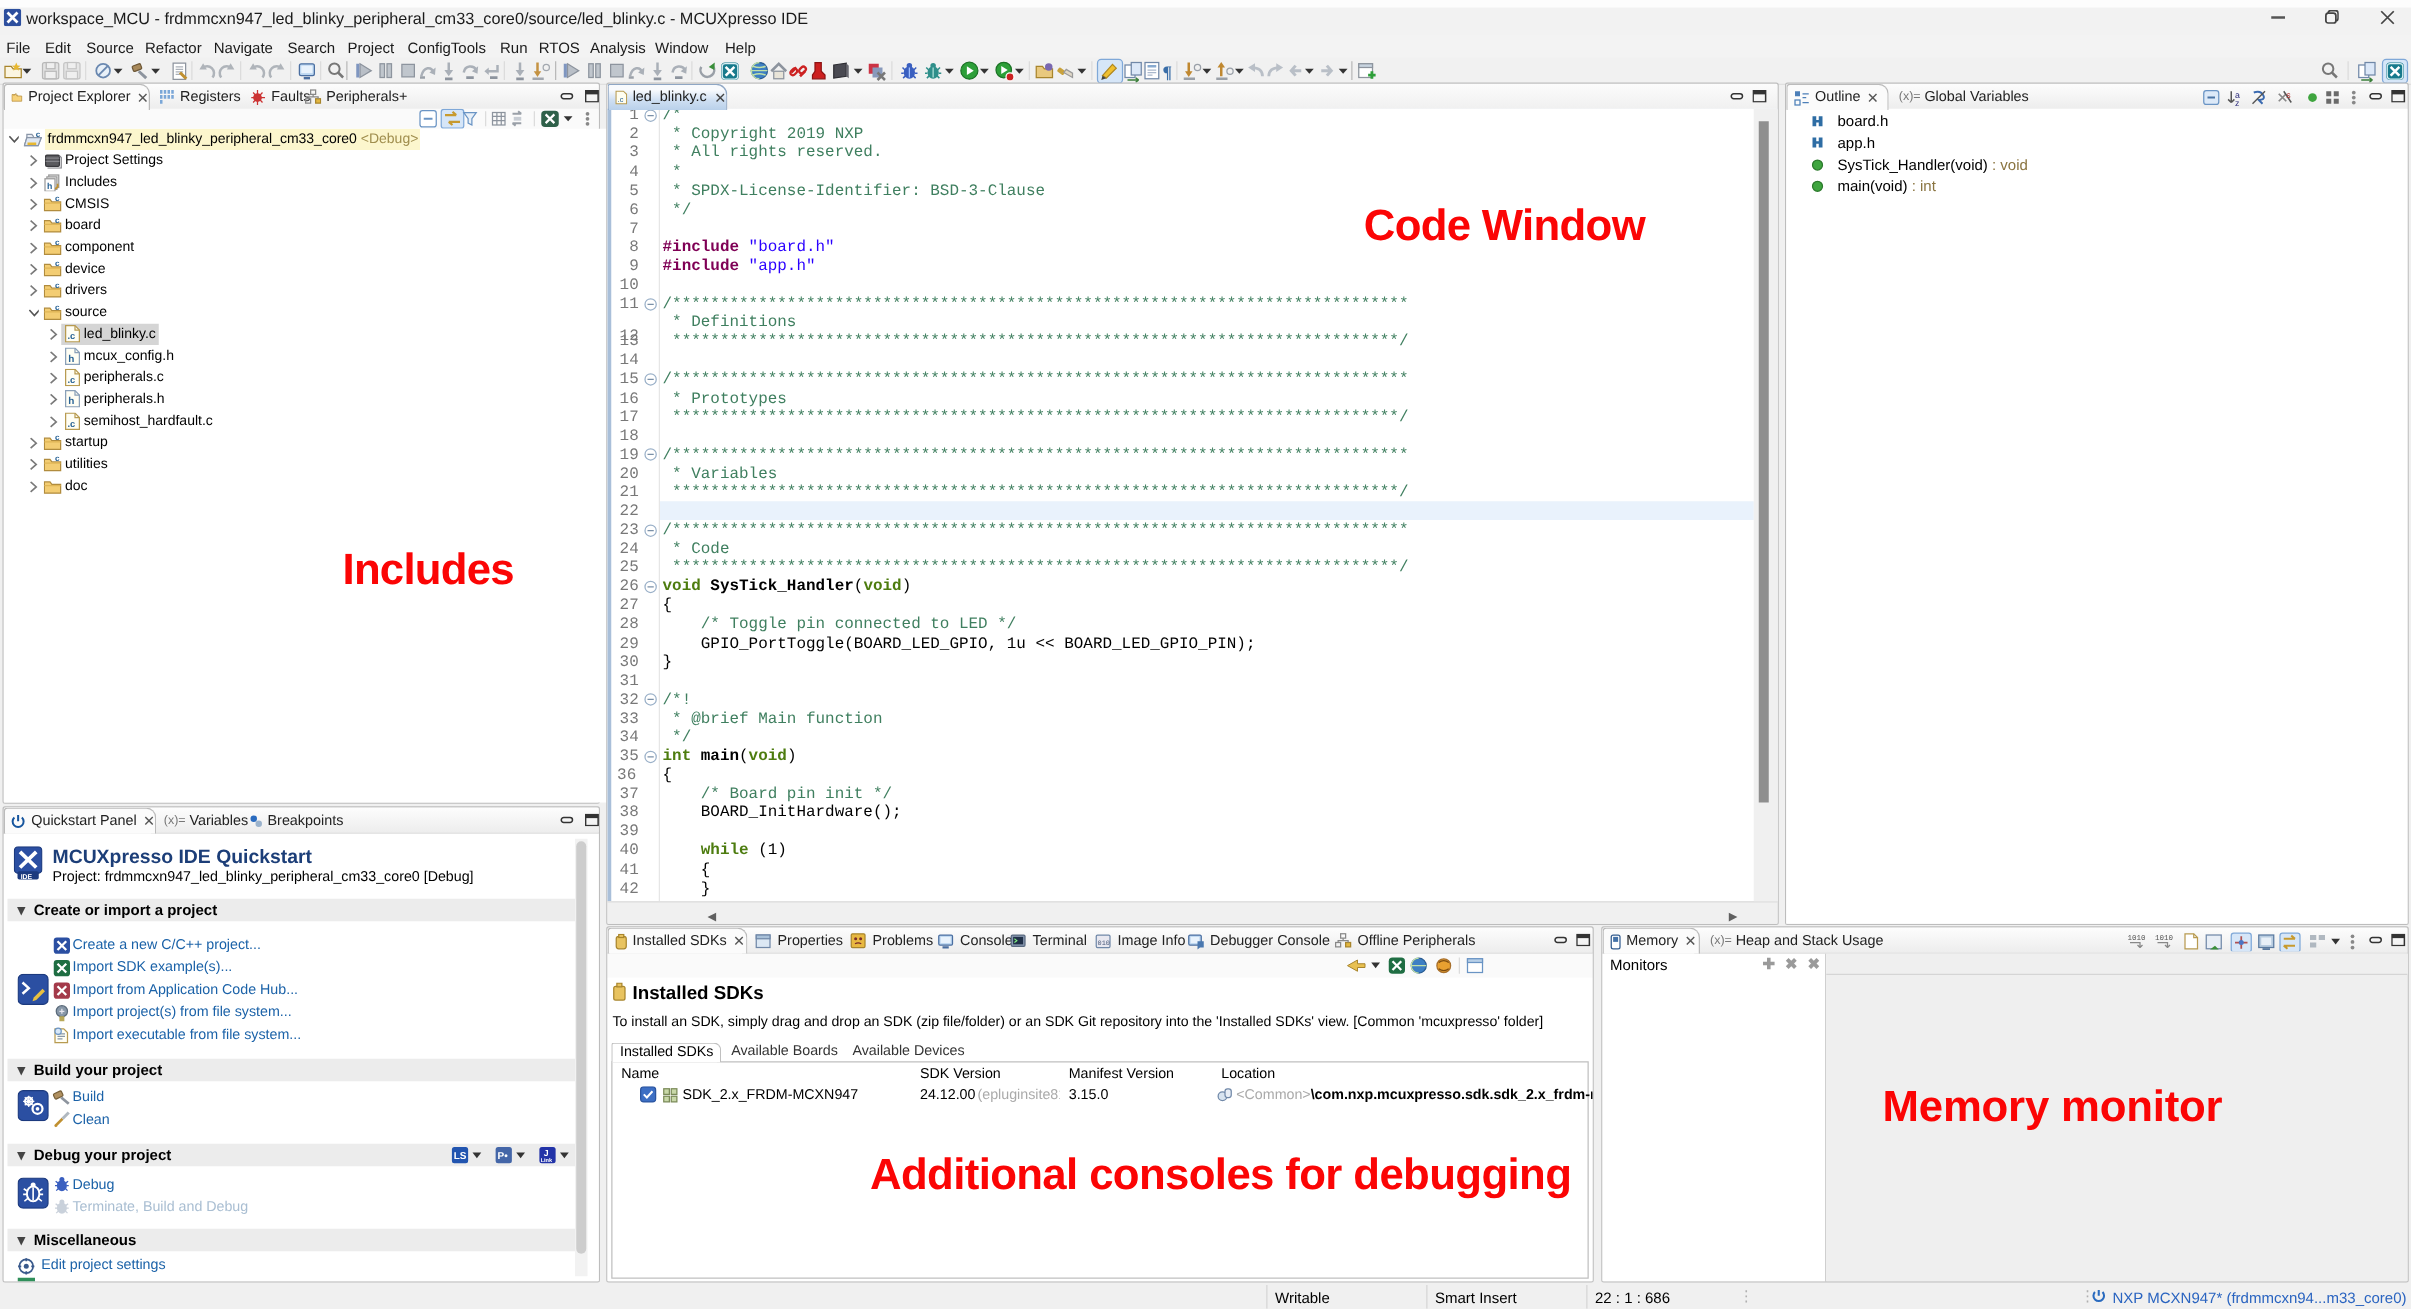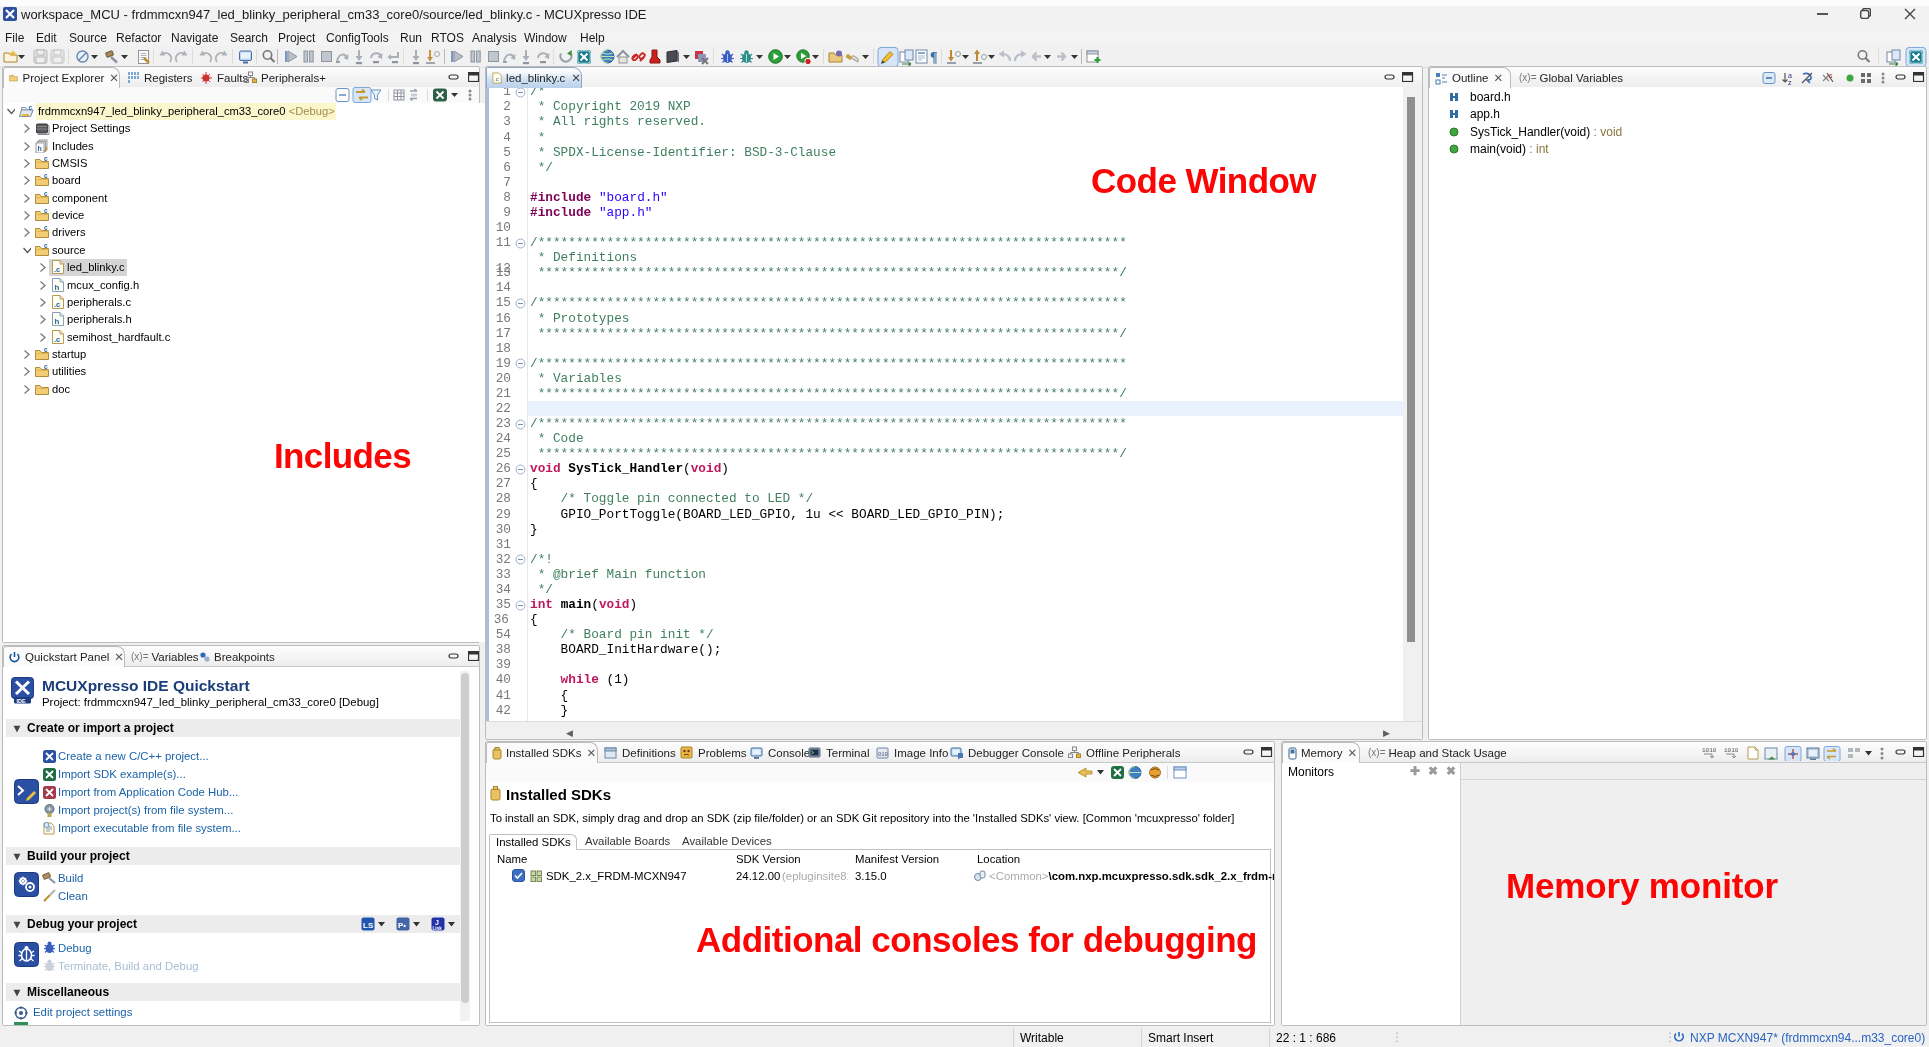--- a/index.html
+++ b/index.html
@@ -8,21 +8,21 @@
 .panel{position:absolute;background:#f9f9f9;border:1px solid #bdbdbd;border-radius:2px}
 .tabrow{position:absolute;left:0;right:0;top:0;height:21px;background:linear-gradient(#fdfdfd,#ededed);border-bottom:1px solid #c8c8c8;border-radius:2px 2px 0 0}
 .tab{position:absolute;top:0;height:21px;display:flex;align-items:center;font-size:11.5px;white-space:nowrap;color:#222}
 .tab.act{background:#fbfbfb;border:1px solid #bbb;border-bottom:none;border-radius:3px 8px 0 0;z-index:2}
 .mm{position:absolute;top:5px;width:12px;height:10px}
 .treerow{position:absolute;height:17px;display:flex;align-items:center;white-space:nowrap;font-size:11.2px}
 .lnk{color:#1b62a8}
 .sechdr{position:absolute;left:3px;width:454px;height:18px;background:#ececec;display:flex;align-items:center;font-weight:bold;font-size:12px}
 .red{position:absolute;color:#fb0505;font-weight:bold;white-space:nowrap;font-size:35px}
 .code{font-family:"Liberation Mono",monospace;font-size:12.75px;white-space:pre}
-.cg{color:#3f7f5f}.kw{color:#be185d;font-weight:bold}.st{color:#2a00ff}.pp{color:#7f0055;font-weight:bold}
+.cg{color:#3f7f5f}.kw{color:#4d7c0f;font-weight:bold}.st{color:#2a00ff}.pp{color:#7f0055;font-weight:bold}
 .ln{color:#787878}
 svg{display:block}
 </style></head>
 <body>
 <svg width="0" height="0" style="position:absolute">
 <defs>
 <g id="chevR">
         <path d="M1.5 0.5 L6 4.5 L1.5 8.5" fill="none" stroke="#7a7a7a" stroke-width="1.3"></path>
       </g>
 <g id="chevD">
@@ -854,21 +854,21 @@
         <div class="abs ln code" style="right:0;top:389.38px">27</div>
         <div class="abs ln code" style="right:0;top:404.46px">28</div>
         <div class="abs ln code" style="right:0;top:419.54px">29</div>
         <div class="abs ln code" style="right:0;top:434.62px">30</div>
         <div class="abs ln code" style="right:0;top:449.7px">31</div>
         <div class="abs ln code" style="right:0;top:464.78px">32</div>
         <div class="abs ln code" style="right:0;top:479.86px">33</div>
         <div class="abs ln code" style="right:0;top:494.94px">34</div>
         <div class="abs ln code" style="right:0;top:510.02px">35</div>
         <div class="abs ln code" style="right:2px;top:525.1px">36</div>
-        <div class="abs ln code" style="right:0;top:540.18px">54</div>
+        <div class="abs ln code" style="right:0;top:540.18px">37</div>
         <div class="abs ln code" style="right:0;top:555.26px">38</div>
         <div class="abs ln code" style="right:0;top:570.34px">39</div>
         <div class="abs ln code" style="right:0;top:585.42px">40</div>
         <div class="abs ln code" style="right:0;top:600.5px">41</div>
         <div class="abs ln code" style="right:0;top:615.58px">42</div>
       </div>
 <svg class="abs" style="left:29px;top:-0.2px" width="11" height="11">
         <circle cx="5.5" cy="5.5" r="4.5" fill="#fff" stroke="#9ab0c8"></circle>
         <path d="M3 5.5 L8 5.5" stroke="#7a90a8"></path>
       </svg>
@@ -1026,21 +1026,21 @@
         <rect x="3" y="0.5" width="4" height="2.5" fill="#e8c360" stroke="#a8852c"></rect>
       </svg>
   <span style="margin-left:4px">Installed SDKs</span>
       <span style="margin-left:5px;color:#555">✕</span>
     </div>
  <div class="tab" style="left:118px;width:78px">
       <svg width="14" height="14" viewBox="0 0 14 14">
         <rect x="1" y="2" width="11" height="10" fill="#dce8f4" stroke="#7088a8"></rect>
         <rect x="1" y="2" width="11" height="3" fill="#a8c0d8" stroke="#7088a8"></rect>
       </svg>
-      <span style="margin-left:4px">Definitions</span>
+      <span style="margin-left:4px">Properties</span>
     </div>
     <div class="tab" style="left:194px;width:72px">
       <svg width="14" height="14" viewBox="0 0 14 14">
         <rect x="1" y="1" width="11" height="11" rx="1" fill="#e8b840" stroke="#a8852c"></rect>
         <circle cx="4.5" cy="5" r="1.2" fill="#7a2a2a"></circle>
         <circle cx="8.5" cy="5" r="1.2" fill="#7a2a2a"></circle>
         <path d="M4 9 Q6.5 7.5 9 9" stroke="#7a2a2a" fill="none"></path>
       </svg>
       <span style="margin-left:4px">Problems</span>
     </div>

